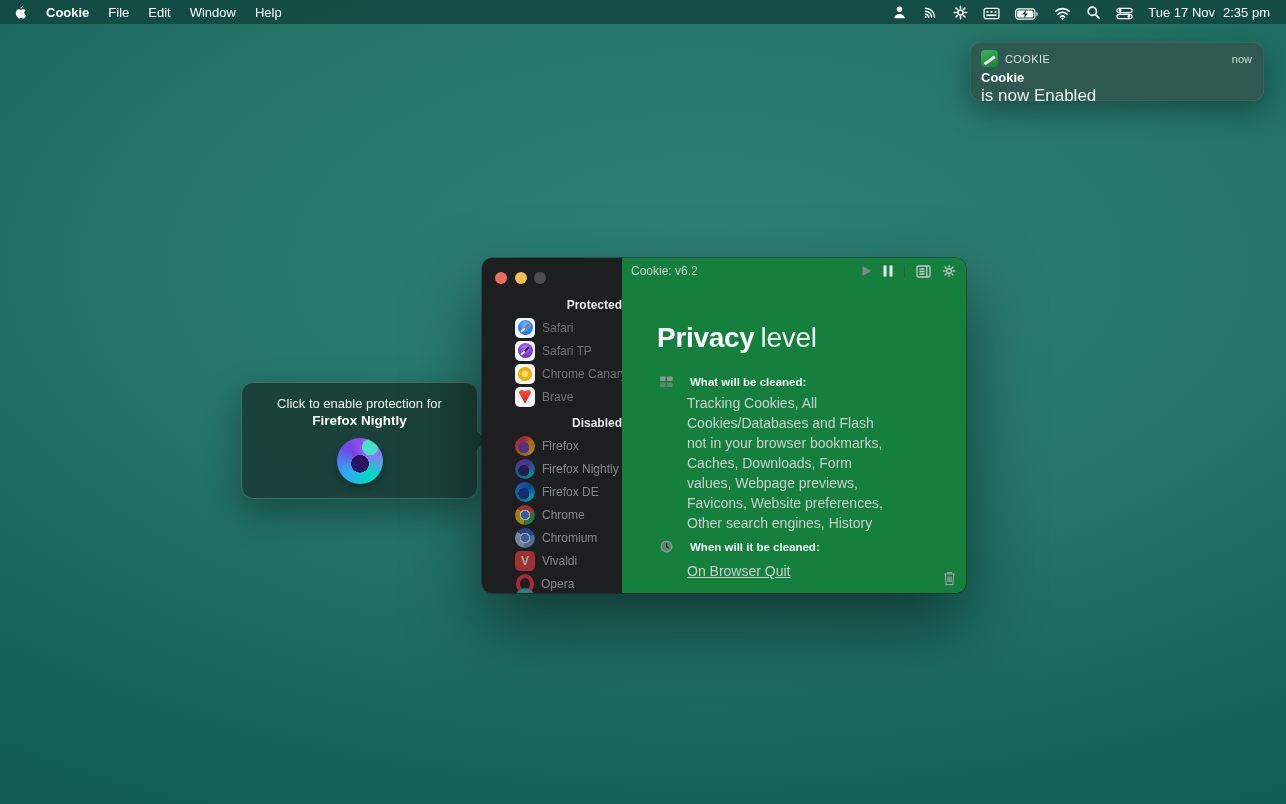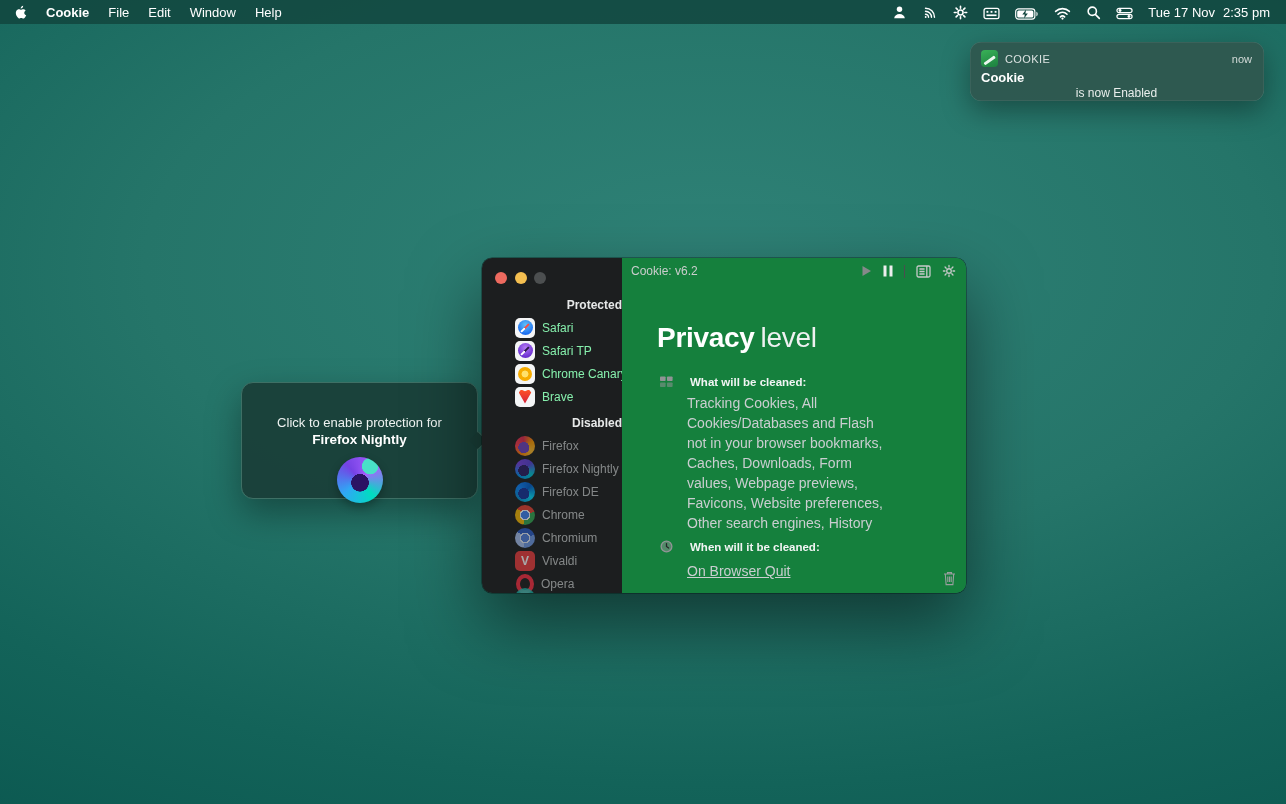--- a/index.html
+++ b/index.html
@@ -41,29 +41,29 @@
     background:linear-gradient(160deg,#39b157 0%,#1c8040 100%);
     position:relative; overflow:hidden;
   }
   .notif-appicon::after{
     content:""; position:absolute; left:2px; top:9px; width:13px; height:2.5px;
     background:#eaf6ee; transform:rotate(-35deg); border-radius:1px;
   }
   .notif-appname{ font-size:11px; letter-spacing:.4px; color:#dbe2e0; }
   .notif-time{ margin-left:auto; font-size:11px; color:#d3dbd8; }
   .notif-title{ font-size:13px; font-weight:700; margin-top:3px; }
-  .notif-msg{ font-size:12px; color:#e9eeec; margin-top:1px;text-align:center; }
+  .notif-msg{ font-size:17px; color:#e9eeec; margin-top:1px; }
 
   
   .tooltip{
     position:absolute; left:241px; top:382px; width:237px; height:117px;
     background:rgba(26,64,57,.96);
     border:1.5px solid #3e7065; border-radius:12px;
     box-shadow:0 14px 34px rgba(0,0,0,.35);
-    color:#fff; text-align:center; padding-top:32px;
+    color:#fff; text-align:center; padding-top:13px;
   }
   .tooltip .arrow{
     position:absolute; right:-7.5px; top:51px; width:13px; height:13px;
     background:rgba(26,64,57,1);
     border-top:1.5px solid #3e7065; border-right:1.5px solid #3e7065;
     transform:rotate(45deg);
   }
   .tt-line1{ font-size:13px; color:#eef3f1; }
   .tt-line2{ font-size:13.5px; font-weight:700; margin-top:2px; }
   .tt-logo{
@@ -85,21 +85,21 @@
     width:140px; flex:none; background:#1c1e1f; position:relative;
     color:#e9ebeb; overflow:hidden;text-align:right;
   }
   .traffic{ display:flex; gap:7.5px; padding:14px 0 0 13px; }
   .tl{ width:12px; height:12px; border-radius:50%; }
   .tl.red{ background:#ed6a5f; } .tl.yellow{ background:#f4bf50; } .tl.gray{ background:#4c4f50; }
 
   .side-section{ font-size:12px; font-weight:700; color:#e6e8e8; margin:14px 0 4px 26px; }
   .side-section.disabled-label{ margin-top:8px; }
   .srow{ display:flex; align-items:center; gap:7px; padding:1.5px 0 1.5px 33px; height:23px; }
-  .slabel{ font-size:12px; color:#86efac; white-space:nowrap; }
+  .slabel{ font-size:12px; color:#737373; white-space:nowrap; }
   .srow.dim{ opacity:.62; }
   .srow.dim .slabel{ color:#c3c7c7; }
 
   .bic{ width:20px; height:20px; flex:none; position:relative; }
   .bic.white{ background:#f4f5f6; border-radius:5px; display:flex; align-items:center; justify-content:center; }
   .safari-inner{ width:15px;height:15px;border-radius:50%; background:radial-gradient(circle at 50% 32%,#62c2f8,#1c6ef0 72%); position:relative; }
   .safari-inner::after{ content:""; position:absolute; left:50%; top:50%; width:11px; height:2px;
     background:linear-gradient(90deg,#fff 50%,#ff4b40 50%); transform:translate(-50%,-50%) rotate(-45deg); }
   .safaritp-inner{ width:15px;height:15px;border-radius:50%; background:radial-gradient(circle at 50% 32%,#b57bf5,#6a2fd0 72%); position:relative; }
   .safaritp-inner::after{ content:""; position:absolute; left:50%; top:50%; width:11px; height:2px;

